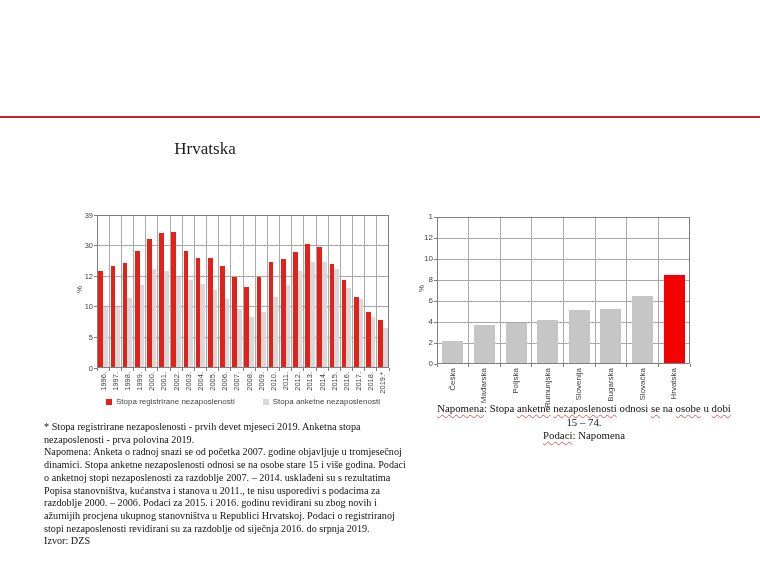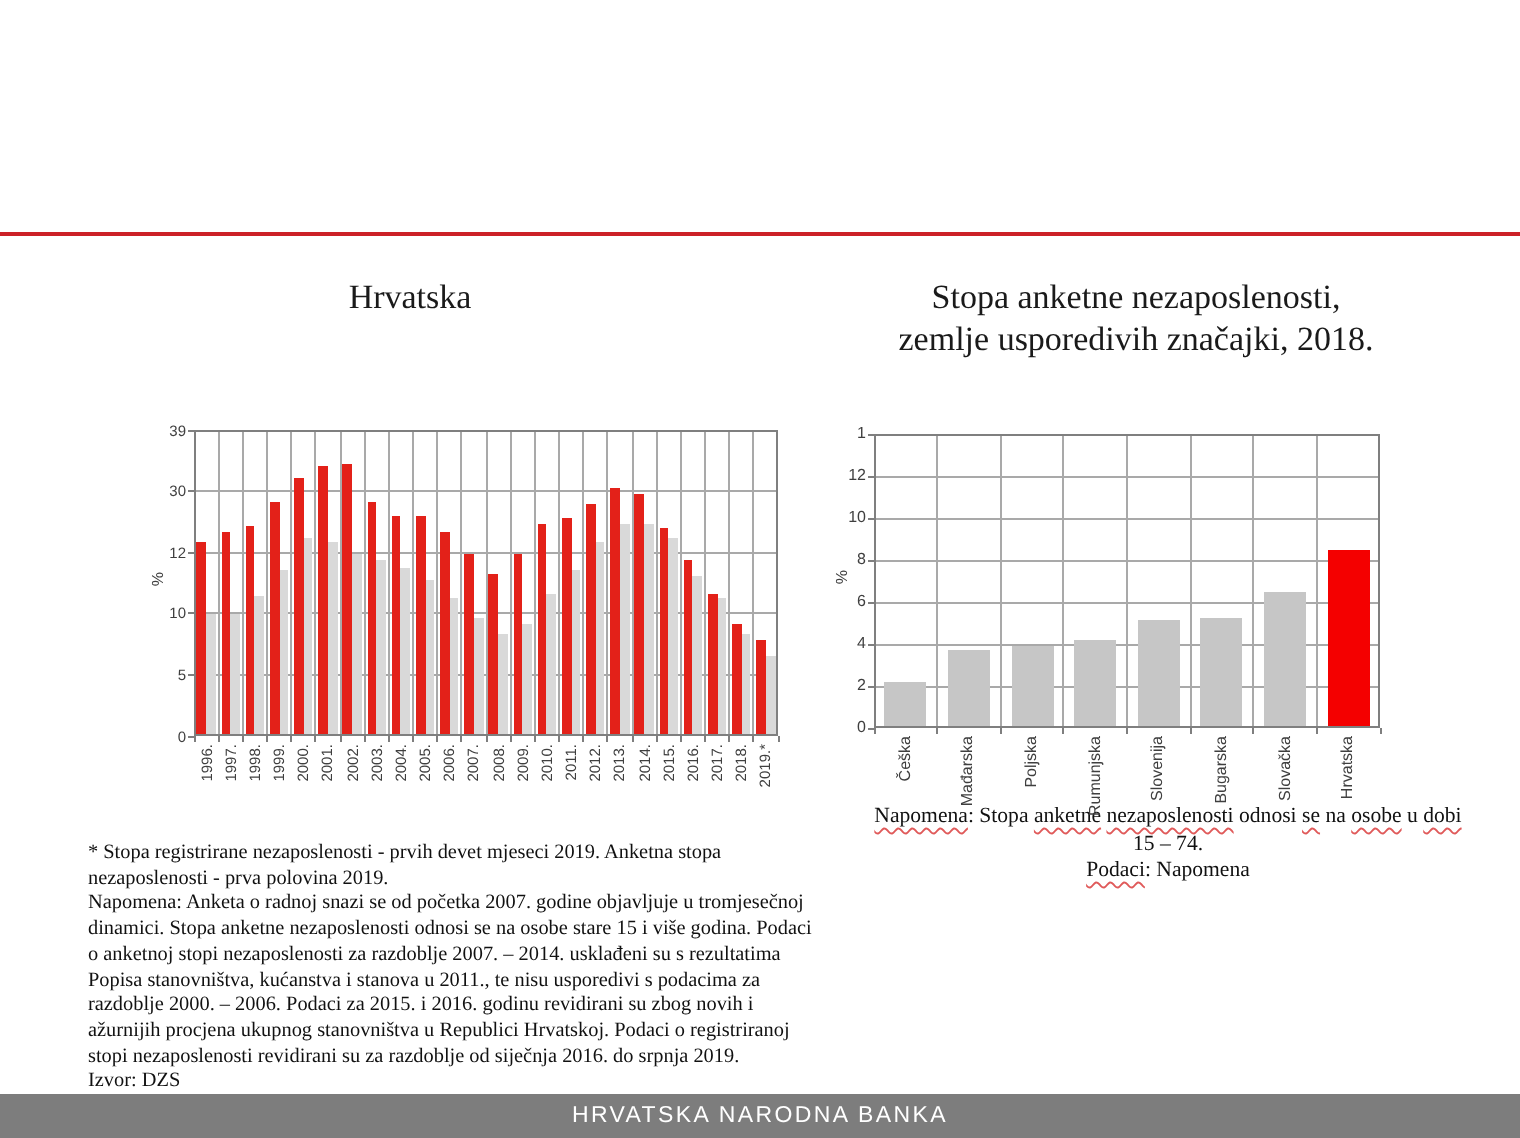--- a/index.html
+++ b/index.html
@@ -45,25 +45,33 @@
                letter-spacing:1.2px;}
 </style>
 </head>
 <body>
 
 <div class="slide">
 
   <div class="red-rule"></div>
 
   <div class="chart-heading" id="left-heading">Hrvatska</div>
-  <div class="chart-heading" id="right-heading">Stopa anketne nezaposlenosti,
-zemlje usporedivih značajki, 2018.</div>
 
   <div class="chart" id="left-chart">
     <span class="pct-label" style="left:-3px;top:78px;">%</span>
+    <div class="legend" style="left:22px;top:190px;width:292px;">
+      <span class="legend-item">
+        <span class="legend-swatch" style="background: rgb(227, 33, 25);"></span>
+        <span class="legend-label">Stopa registrirane nezaposlenosti</span>
+      </span>
+      <span class="legend-item">
+        <span class="legend-swatch" style="background: rgb(217, 217, 217);"></span>
+        <span class="legend-label">Stopa anketne nezaposlenosti</span>
+      </span>
+    </div>
   <div class="tick" style="left: 19px; top: 160.5px; width: 3px; height: 1px;"></div>
       <div class="ylab" style="left: 2px; top: 156.5px; width: 16px; font-size: 7.5px;">0</div>
       <div class="grid-h" style="left: 22px; top: 129.9px; width: 292px; height: 1px;"></div>
       <div class="tick" style="left: 19px; top: 129.9px; width: 3px; height: 1px;"></div>
       <div class="ylab" style="left: 2px; top: 125.9px; width: 16px; font-size: 7.5px;">5</div>
       <div class="grid-h" style="left: 22px; top: 99.3px; width: 292px; height: 1px;"></div>
       <div class="tick" style="left: 19px; top: 99.3px; width: 3px; height: 1px;"></div>
       <div class="ylab" style="left: 2px; top: 95.3px; width: 16px; font-size: 7.5px;">10</div>
       <div class="grid-h" style="left: 22px; top: 68.7px; width: 292px; height: 1px;"></div>
       <div class="tick" style="left: 19px; top: 68.7px; width: 3px; height: 1px;"></div>
@@ -262,17 +270,14 @@
 o anketnoj stopi nezaposlenosti za razdoblje 2007. – 2014. usklađeni su s rezultatima
 Popisa stanovništva, kućanstva i stanova u 2011., te nisu usporedivi s podacima za
 razdoblje 2000. – 2006. Podaci za 2015. i 2016. godinu revidirani su zbog novih i
 ažurnijih procjena ukupnog stanovništva u Republici Hrvatskoj. Podaci o registriranoj
 stopi nezaposlenosti revidirani su za razdoblje od siječnja 2016. do srpnja 2019.
 Izvor: DZS</div>
   <div class="footnote" id="footnote-right"><span class="sq">Napomena</span><span>: Stopa </span><span class="sq">anketne</span><span> </span><span class="sq">nezaposlenosti</span><span> odnosi </span><span class="sq">se</span><span> na </span><span class="sq">osobe</span><span> u </span><span class="sq">dobi</span><span>
 15 – 74.
 </span><span class="sq">Podaci</span><span>: Napomena</span></div>
 
-  <div class="footer-bar">
-    <span class="footer-text">HRVATSKA NARODNA BANKA</span>
-  </div>
 
 </div>
 
 </body></html>

